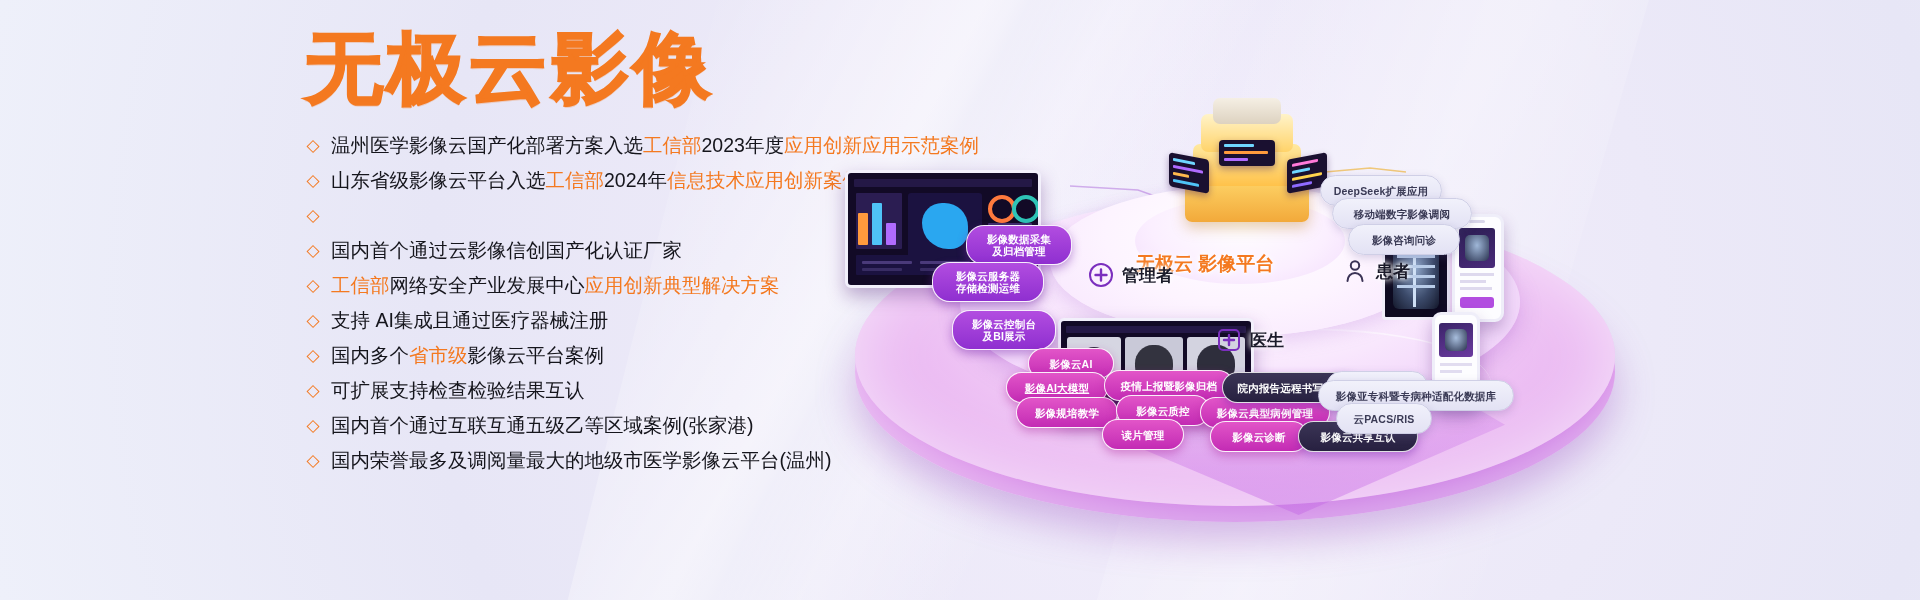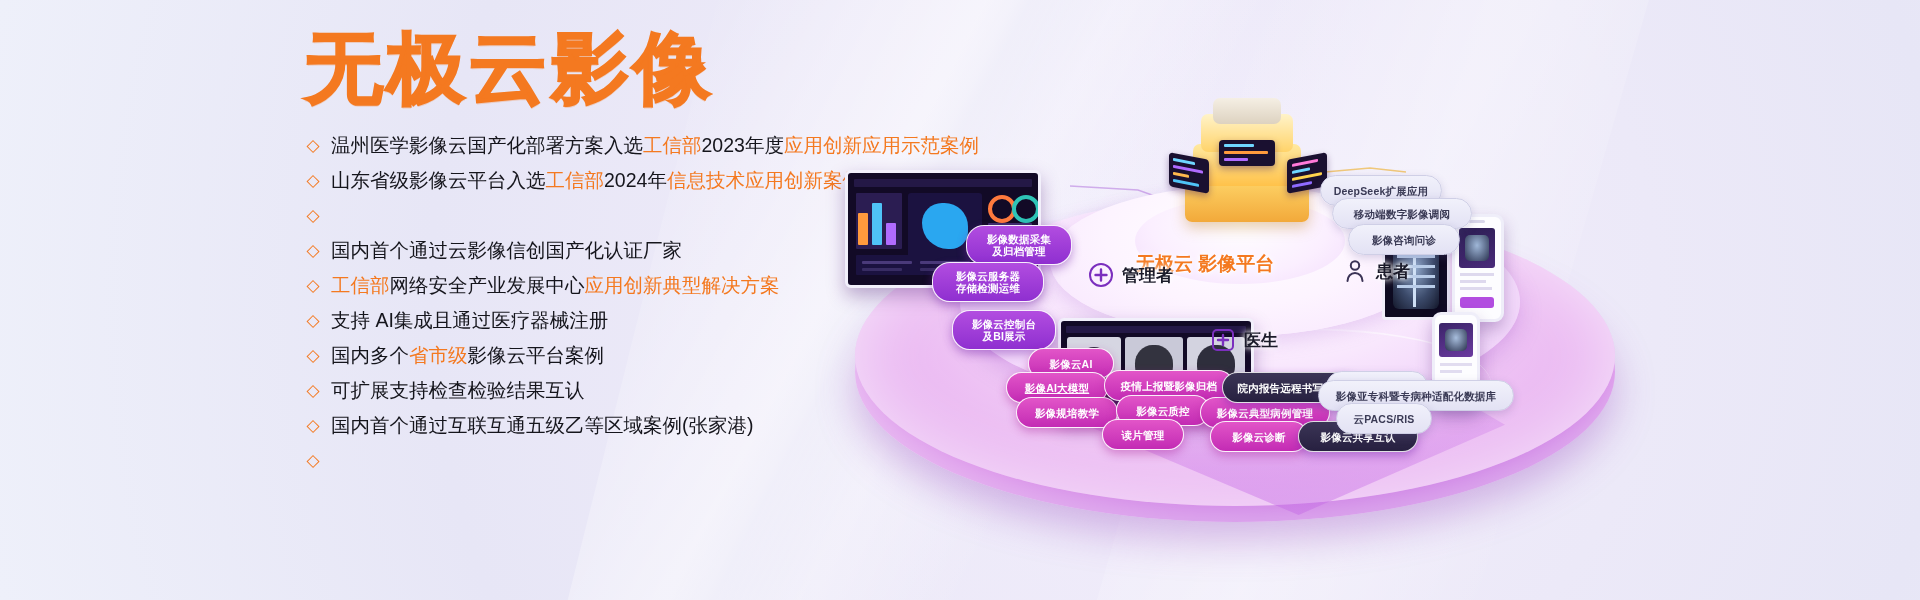--- a/index.html
+++ b/index.html
@@ -191,20 +191,21 @@
         <div class="bullet">
           <span class="dia">◇</span>
           <span class="btxt"><span class="k">可扩展支持检查检验结果互认</span></span>
         </div>
         <div class="bullet">
           <span class="dia">◇</span>
           <span class="btxt"><span class="k">国内首个通过互联互通五级乙等区域案例(张家港)</span></span>
         </div>
         <div class="bullet">
           <span class="dia">◇</span>
+          <span class="btxt"><span class="k">国内荣誉最多及调阅量最大的地级市医学影像云平台(温州)</span></span>
         </div>
       </div>
   </div>
 
   <div class="art">
 
     <svg class="connector" style="left:0;top:0;width:990px;height:600px;">
       <polyline points="250,205 208,190 140,186" fill="none" stroke="#c9a0e8" stroke-width="1.4" opacity=".85"></polyline>
       <polyline points="240,240 170,252 128,270" fill="none" stroke="#c9a0e8" stroke-width="1.4" opacity=".85"></polyline>
       <polyline points="246,276 176,300 150,318" fill="none" stroke="#c9a0e8" stroke-width="1.4" opacity=".85"></polyline>
@@ -311,21 +312,21 @@
 
     <div class="role" style="left:158px;top:262px;">
       <span class="ic">
         <svg viewBox="0 0 26 26" width="26" height="26">
             <circle cx="13" cy="13" r="11" fill="none" stroke="#7b2fbe" stroke-width="2"></circle>
             <path d="M13 7.5v11M7.5 13h11" stroke="#7b2fbe" stroke-width="2.4" stroke-linecap="round"></path>
           </svg>
       </span>
       <span>管理者</span>
     </div>
-    <div class="role" style="left:280px;top:327px;">
+    <div class="role" style="left:286px;top:327px;">
       <span class="ic">
         <svg viewBox="0 0 26 26" width="26" height="26">
             <rect x="3" y="3" width="20" height="20" rx="4" fill="none" stroke="#7b2fbe" stroke-width="2"></rect>
             <path d="M13 8v10M8 13h10" stroke="#7b2fbe" stroke-width="2.4" stroke-linecap="round"></path>
           </svg>
       </span>
       <span>医生</span>
     </div>
     <div class="role" style="left:412px;top:258px;">
       <span class="ic">

